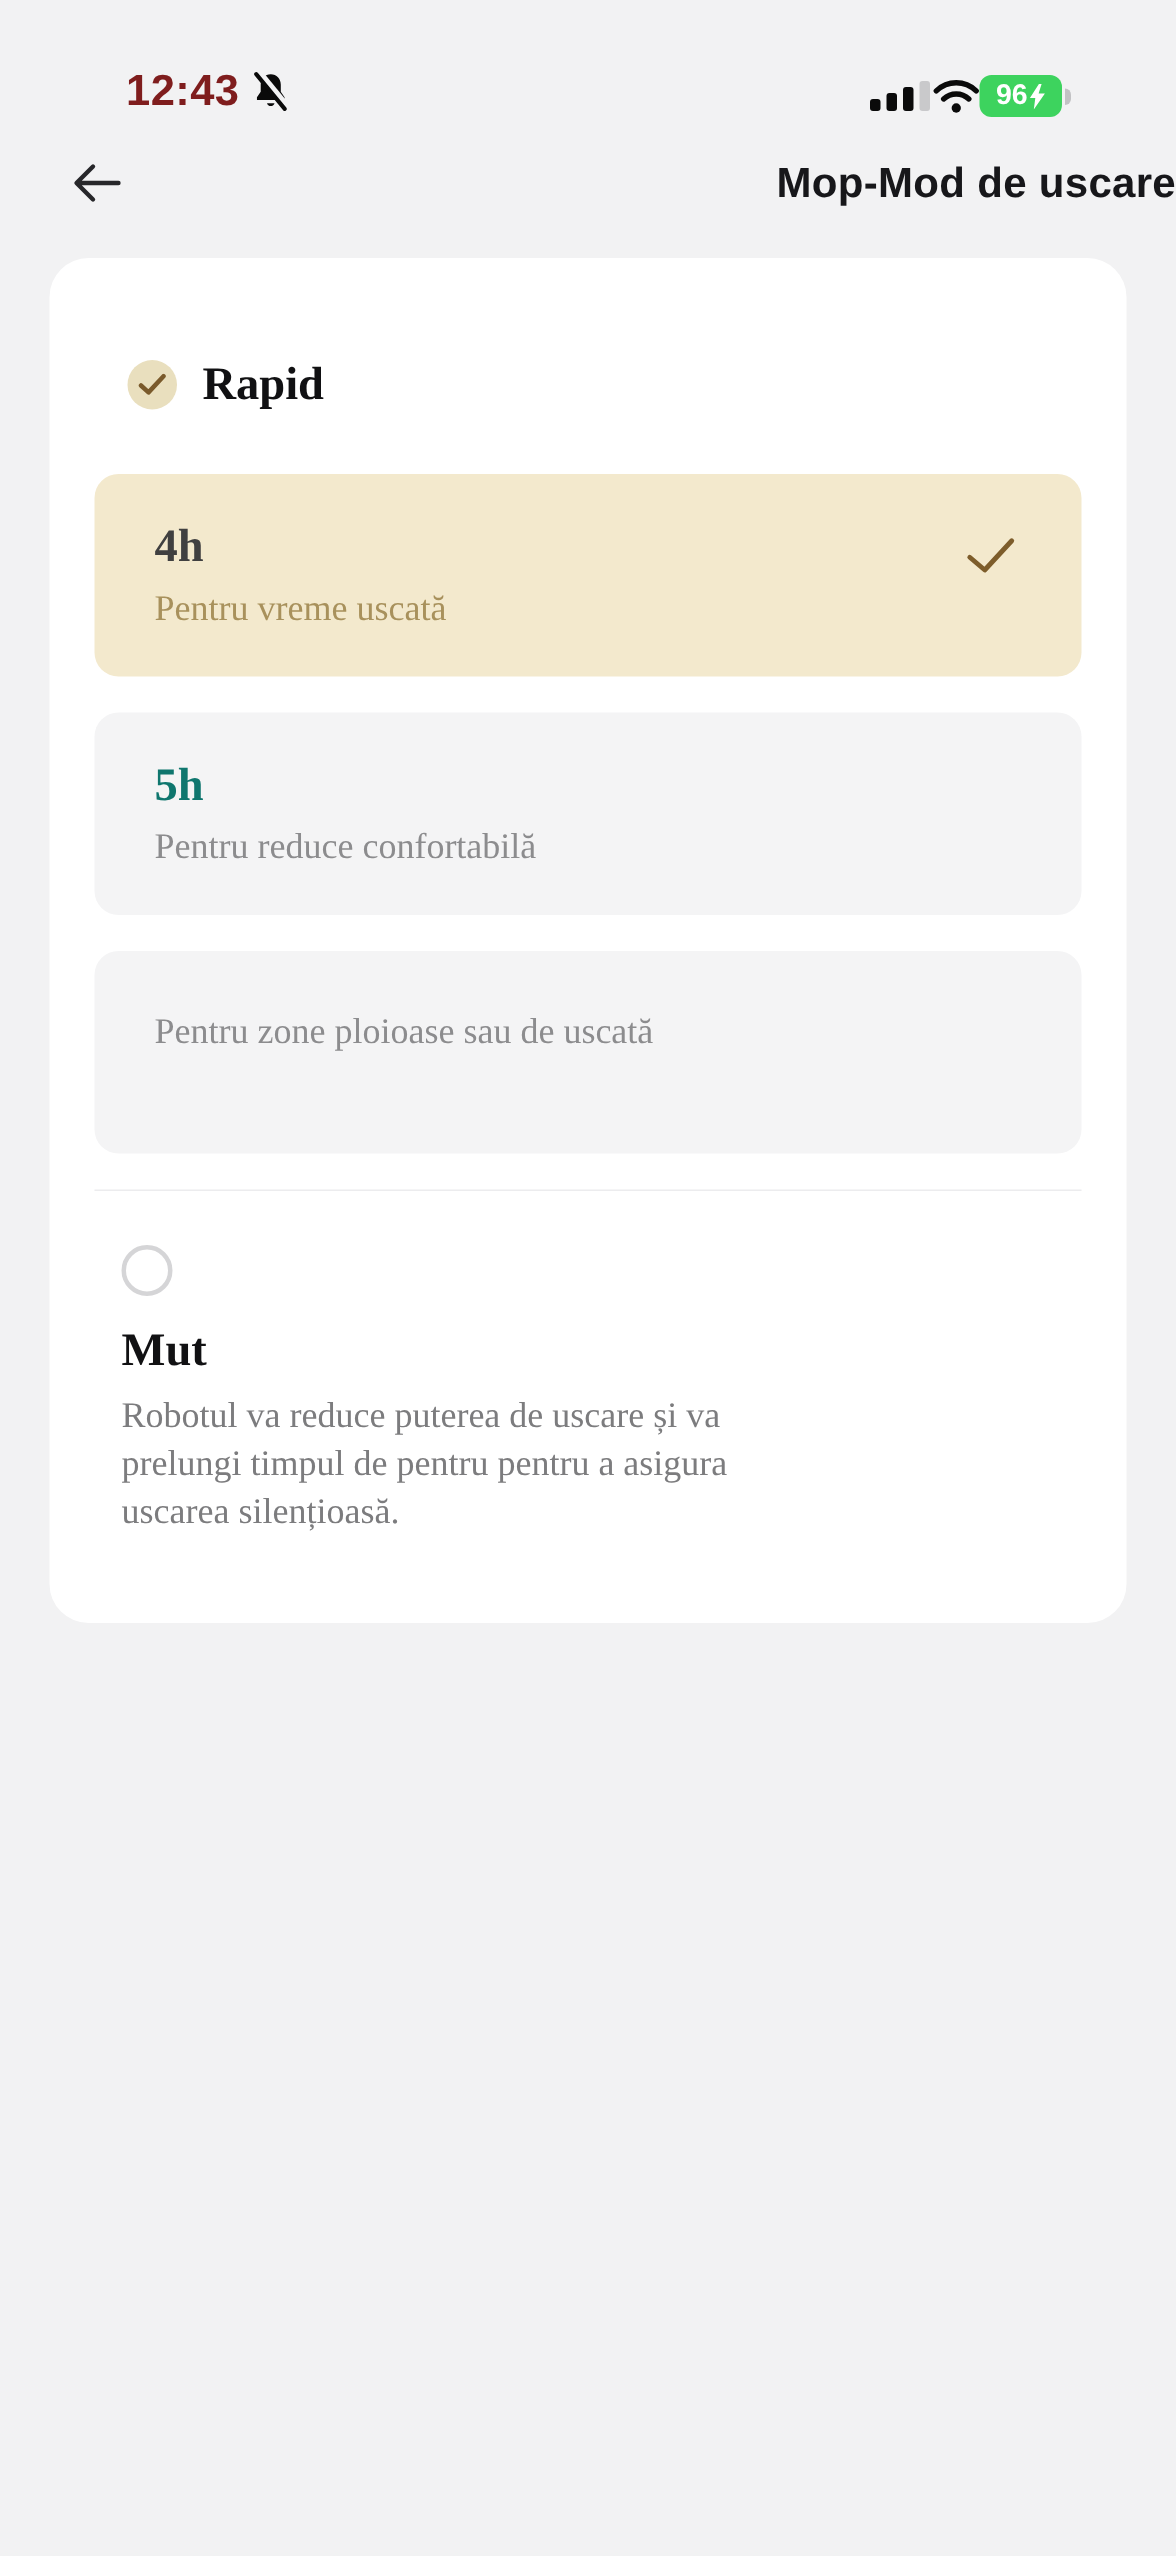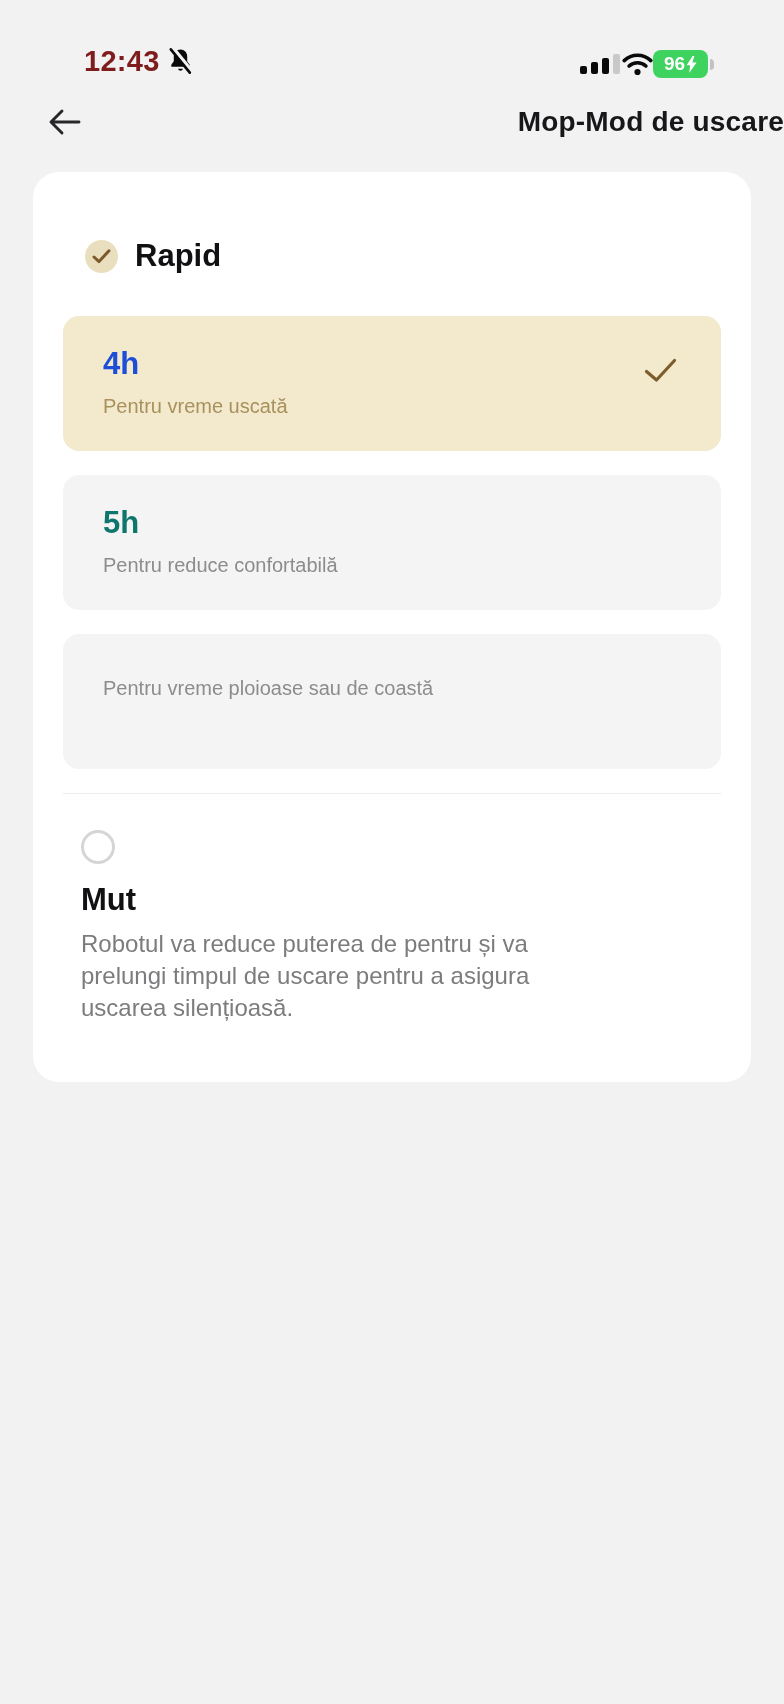--- a/index.html
+++ b/index.html
@@ -37,41 +37,42 @@
     position:absolute; left:42px; top:50%; transform:translateY(-50%);
     background:none; border:none; cursor:pointer; padding:4px; line-height:0;
   }
   .nav-title{ font-size:28px; font-weight:600; color:#17171a; letter-spacing:.2px; }
   
   .card{
     margin:18px 33px 0;
     background:#ffffff;
     border-radius:26px;
     padding:66px 30px 58px;
+    font-family:Liberation Serif, serif;
   }
   .rapid-row{ display:flex; align-items:center; gap:17px; margin:0 0 42px 22px; }
   .check-circle{
     width:33px; height:33px; border-radius:50%;
     background:#e9dfbe;
     display:flex; align-items:center; justify-content:center;
     flex:none;
   }
   .rapid-label{ font-size:31px; font-weight:600; color:#111113; }
   .option{
     position:relative;
     height:135px; border-radius:16px;
     background:#f4f4f5;
     padding:30px 90px 0 40px;
     margin-bottom:24px;
     cursor:pointer;
   }
   .option.selected{ background:#f3e9cd; }
   .opt-title{ font-size:31px; font-weight:700; color:#0f766e; line-height:36px; }
-  .option.selected .opt-title{ color:#1d4ed8; }
-  .opt-desc{ margin-top:9px; font-size:20px; color:#8c8c8e; line-height:30px; }
+  .option.selected .opt-title{ color:#404040; }
+  .opt-desc{ margin-top:9px; font-size:24px; color:#8c8c8e; line-height:30px; }
   .option.selected .opt-desc{ color:#a8915c; }
   .opt-check{ position:absolute; right:44px; top:42px; }
   .divider{ height:1px; background:#ececee; margin:0 0 34px; }
   .mute-row{ display:flex; gap:18px; margin-left:18px;flex-direction:column; }
   .radio-circle{
     width:34px; height:34px; border-radius:50%;
     border:3px solid #d5d5d7; background:#ffffff;
     flex:none; margin-top:2px; cursor:pointer;
   }
   .mute-label{ font-size:31px; font-weight:600; color:#111113; line-height:36px; }
@@ -155,26 +156,26 @@
       </svg>
     </span>
   </div>
 
   <div class="option">
     <div class="opt-title">5h</div>
     <div class="opt-desc">Pentru reduce confortabilă</div>
   </div>
 
   <div class="option">
-    <div class="opt-desc">Pentru vreme ploioase sau de coastă</div>
+    <div class="opt-desc">Pentru zone ploioase sau de uscată</div>
   </div>
 
   <div class="divider"></div>
 
   <div class="mute-row">
     <span class="radio-circle"></span>
     <div>
       <div class="mute-label">Mut</div>
-      <div class="mute-desc">Robotul va reduce puterea de pentru și va prelungi timpul de uscare pentru a asigura uscarea silențioasă.</div>
+      <div class="mute-desc">Robotul va reduce puterea de uscare și va prelungi timpul de pentru pentru a asigura uscarea silențioasă.</div>
     </div>
   </div>
 
 </div>
 
 </body></html>

